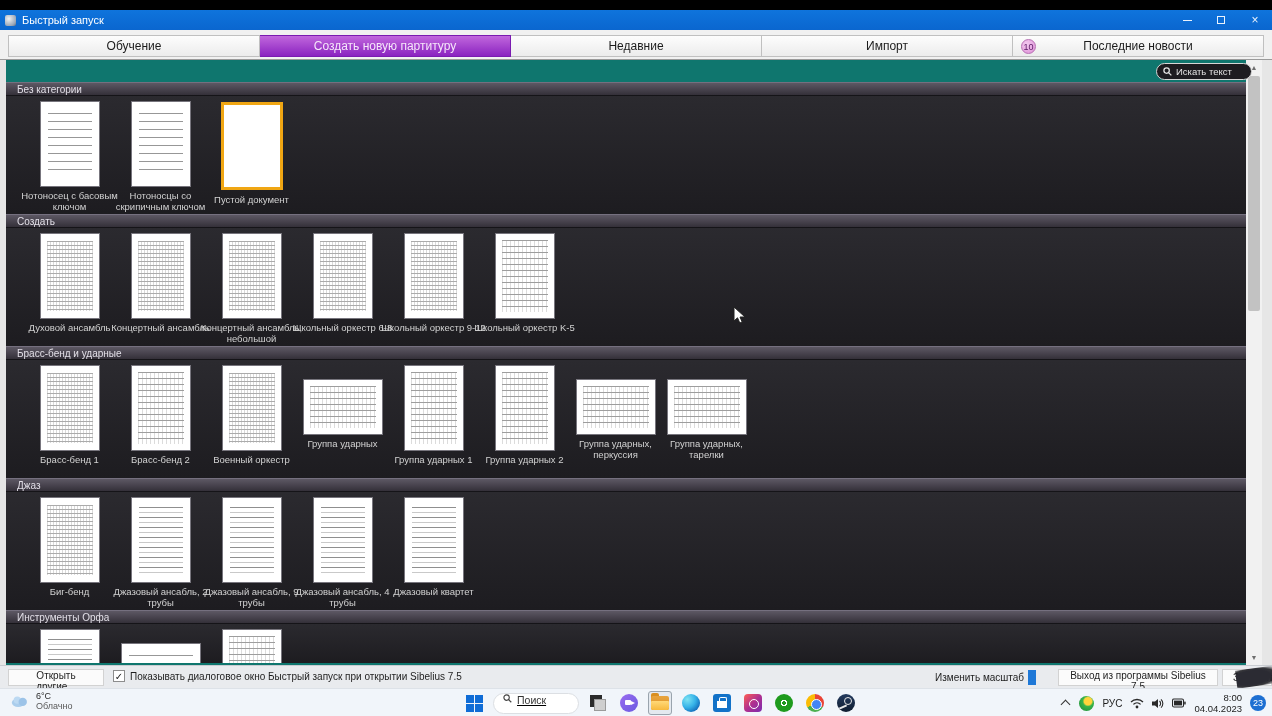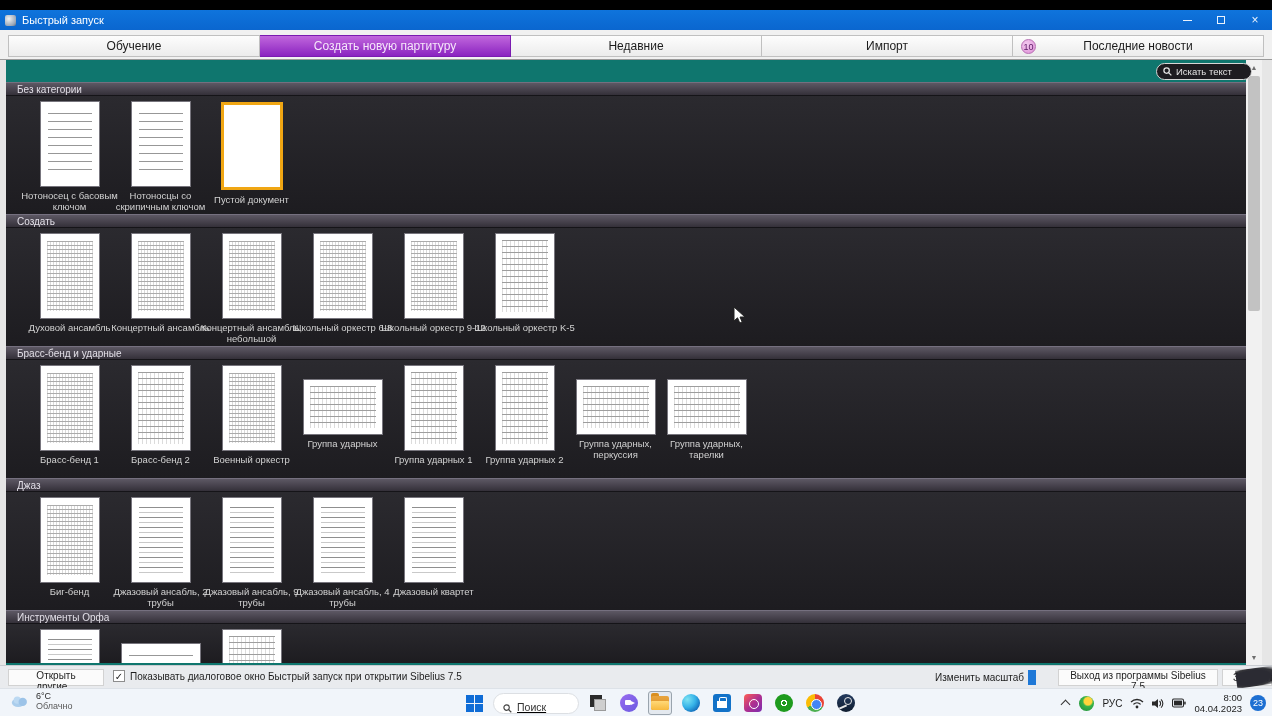--- a/index.html
+++ b/index.html
@@ -95,21 +95,21 @@
 
   
   .taskbar { position:absolute; left:0; top:688px; width:1272px; height:28px;
     background:#f1f5fa; border-top:1px solid #dde2e8; display:flex; align-items:center; }
   .weather { position:absolute; left:10px; top:2px; display:flex; align-items:center; gap:6px; }
   .weather-txt { font-size:9px; color:#2a2a2a; line-height:1.15; }
   .tb-center { position:absolute; left:462px; top:0; height:28px; display:flex; align-items:center; gap:7px; }
   .tb-app { width:24px; height:24px; display:flex; align-items:center; justify-content:center; position:relative; }
   .tb-app.active-app { border:1px solid #9aa4ae; border-radius:3px; background:#e4e9ef; }
   .search-pill { width:86px; height:21px; border-radius:11px; background:#fff; border:1px solid #dcdfe3;
-    display:flex; align-items:flex-end; gap:5px; padding:0 9px;text-decoration:underline; }
+    display:flex; align-items:flex-start; gap:5px; padding:0 9px;text-decoration:underline; }
   .search-pill span { font-size:10.5px; color:#333; }
   .ic { border-radius:4px; }
   .ic-start { width:17px; height:17px; display:grid; grid-template-columns:8px 8px; grid-template-rows:8px 8px; gap:1px; }
   .ic-start i { background:#0f6cd6; }
   .ic-task { position:relative; width:16px; height:16px; }
   .ic-task .b1 { position:absolute; left:0; top:0; width:12px; height:12px; background:#2b2b2b; }
   .ic-task .b2 { position:absolute; right:0; bottom:0; width:12px; height:12px; background:#cfcfcf; border:1px solid #9a9a9a; }
   .ic-chat { width:18px; height:18px; border-radius:50%; background:linear-gradient(135deg,#9a6cf0,#6a5ae0); position:relative; }
   .ic-chat::after { content:""; position:absolute; left:5px; top:6px; width:6px; height:5px; background:#fff; border-radius:1px; }
   .ic-chat::before { content:""; position:absolute; left:11px; top:6.5px; border-left:4px solid #fff;

